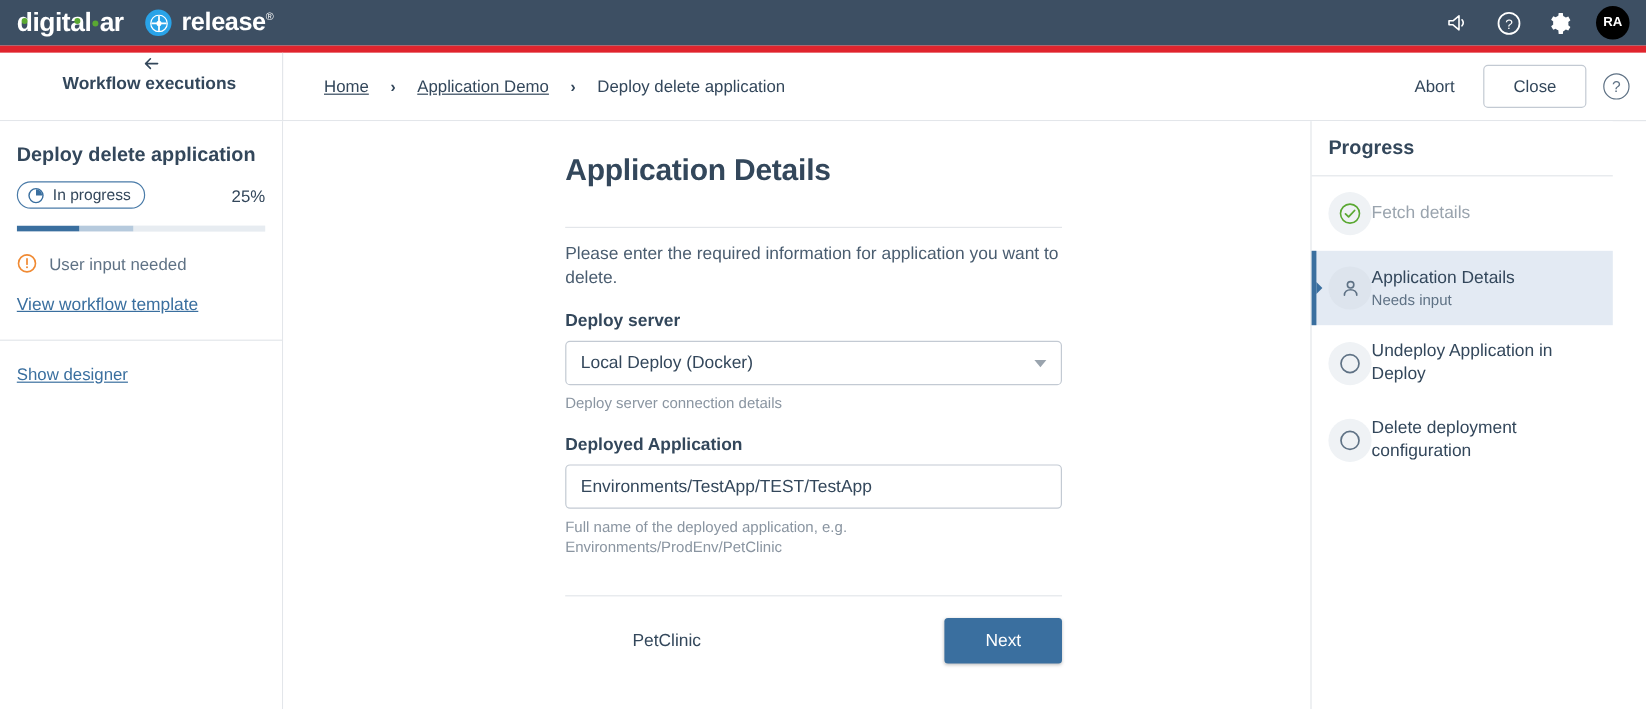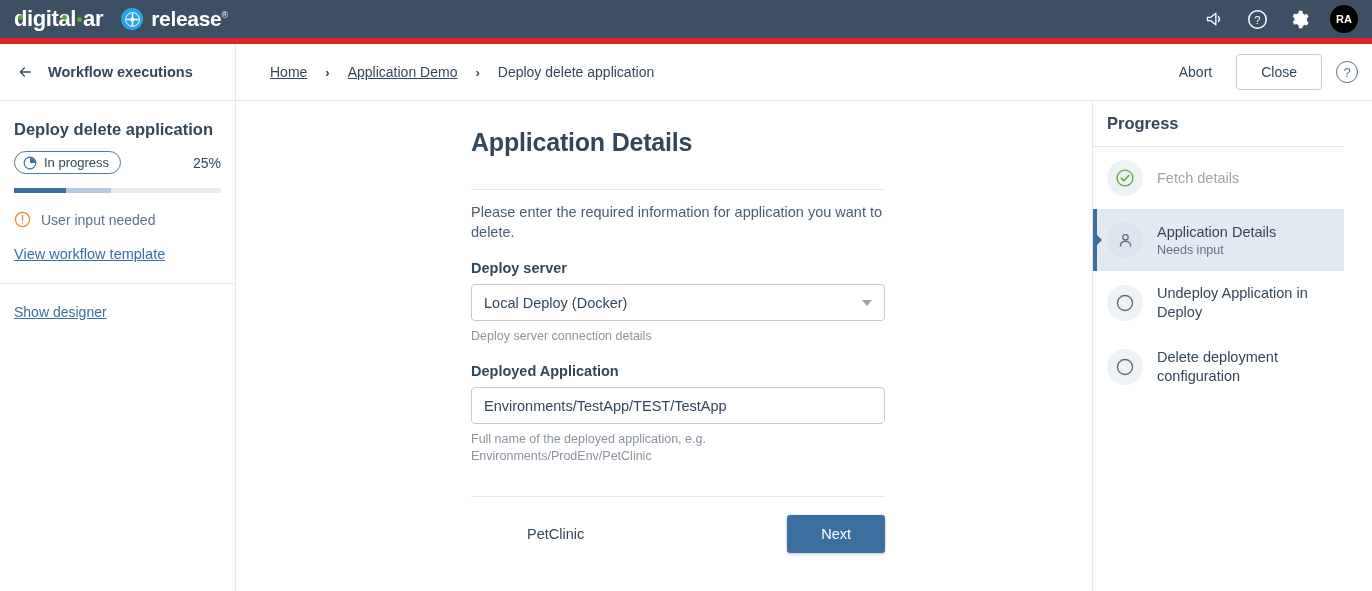--- a/index.html
+++ b/index.html
@@ -53,21 +53,21 @@
   }
 
   
   .subheader {
     position: absolute; top: 44px; left: 0; width: 1372px; height: 57px;
     background: #fff; border-bottom: 1px solid #e3e6ea;
     display: flex; align-items: center;
   }
   .sh-left {
     width: 236px; height: 100%; display: flex; align-items: center;
-    border-right: 1px solid #e3e6ea; flex-shrink: 0;
+    border-right: 1px solid #e3e6ea; flex-shrink: 0; flex-direction: column;
   }
   .back-arrow { margin-left: 16px; width:18px; height:18px; color:#3d4f63; cursor:pointer;
     display:flex; align-items:center; justify-content:center; font-size: 18px; line-height:1; }
   .sh-title { margin-left: 14px; font-size: 14.5px; font-weight: 700; color: #33475b; }
   .crumbs { display: flex; align-items: center; margin-left: 34px; gap: 0; }
   .crumb { font-size: 14px; color: #33475b; }
   .crumb.link { color: #33475b; text-decoration: underline; cursor: pointer; }
   .crumb-sep { margin: 0 18px; color: #33475b; font-size: 13px; font-weight:700; }
   .sh-right { margin-left: auto; margin-right: 14px; display: flex; align-items: center; gap: 14px; }
   .btn-abort {
@@ -151,21 +151,21 @@
 
   
   .rightpanel {
     position: absolute; top: 101px; left: 1092px; width: 252px; height: 490px;
     background: #fff; border-left: 1px solid #e3e6ea;
   }
   .rp-head { height: 46px; display: flex; align-items: center; padding-left: 14px;
     border-bottom: 1px solid #e3e6ea; }
   .rp-head span { font-size: 16.5px; font-weight: 700; color: #33475b; }
   .rp-item {
-    position: relative; display: flex; align-items: center; gap: 14px;
+    position: relative; display: flex; align-items: center; gap: 0;
     padding: 13px 14px 13px 14px; min-height: 62px; cursor: pointer;
   }
   .rp-item.active { background: #e3eaf3; }
   .rp-item.active::before {
     content:""; position:absolute; left:0; top:0; bottom:0; width:4px; background:#3a6f9f;
   }
   .rp-item.active::after {
     content:""; position:absolute; left:4px; top:50%; margin-top:-5px;
     border-top:5px solid transparent; border-bottom:5px solid transparent;
     border-left:5px solid #3a6f9f;

